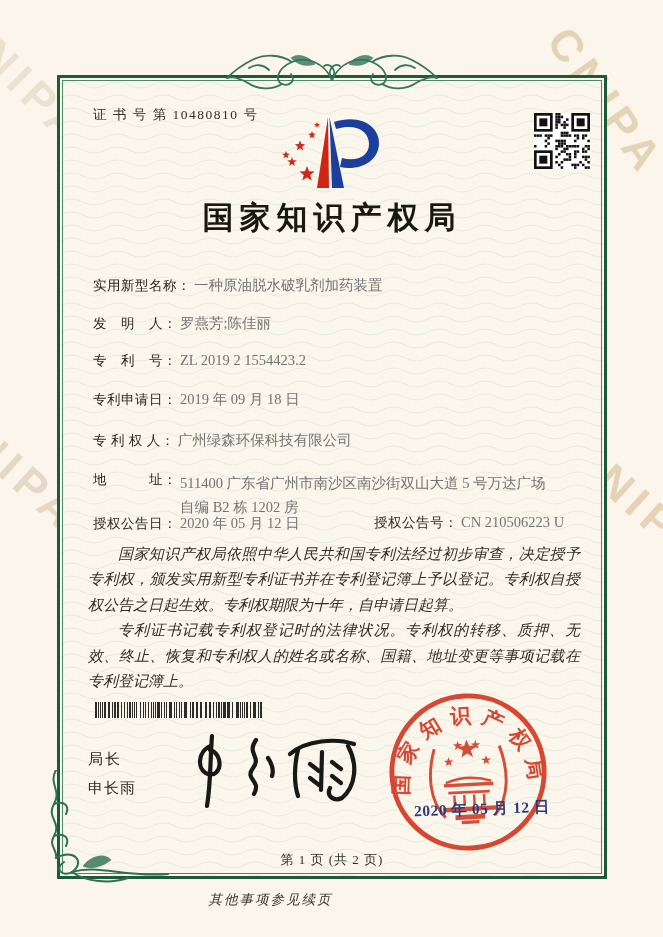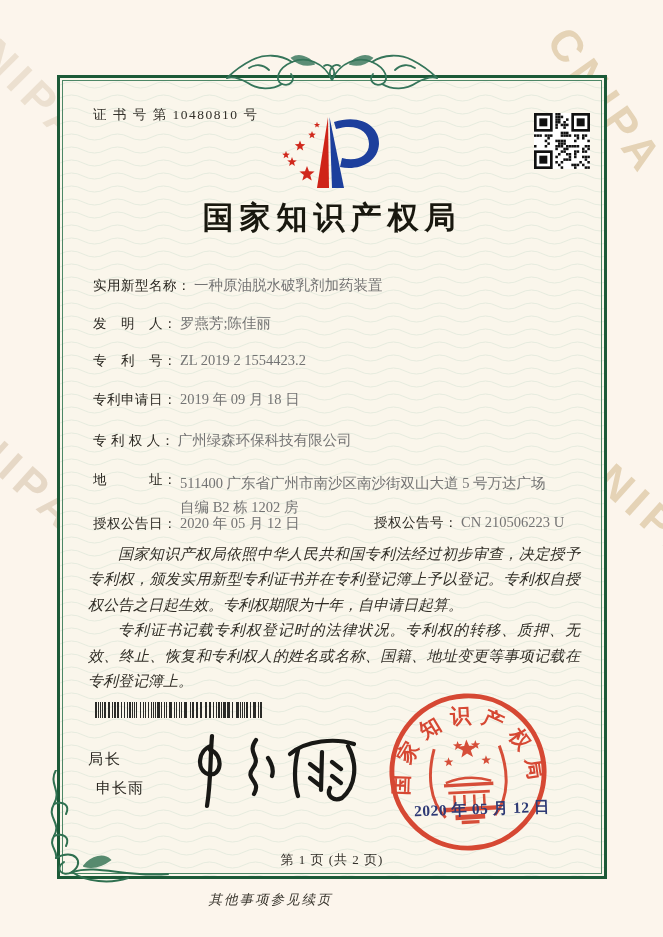--- a/index.html
+++ b/index.html
@@ -42,21 +42,21 @@
   
   .body-text{
     position:absolute;left:88px;top:542px;width:492px;
     font-size:15px;line-height:25.4px;text-align:justify;
     font-style:italic;color:#302d26;
   }
   .body-text p{margin:0;text-indent:2em;}
   
   .barcode{position:absolute;left:95px;top:702px;width:170px;height:16px;}
   .sig-title{position:absolute;left:88px;top:750px;font-size:15px;letter-spacing:2px;color:#2b2822;}
-  .sig-name{position:absolute;left:88px;top:779px;font-size:15px;letter-spacing:1px;color:#2b2822;margin-left:8px;}
+  .sig-name{position:absolute;left:88px;top:779px;font-size:15px;letter-spacing:1px;color:#2b2822;}
   .signature{position:absolute;left:190px;top:730px;width:178px;height:84px;}
   .seal{position:absolute;left:384px;top:688px;width:168px;height:168px;opacity:.93;transform:rotate(-3deg);}
   .seal-date{
     position:absolute;left:402px;top:799px;width:160px;text-align:center;
     font-size:15.5px;font-weight:bold;letter-spacing:.5px;color:#2e3a75;transform:rotate(-2deg);
   }
   .page-indicator{position:absolute;left:57px;top:851px;width:550px;text-align:center;font-size:13px;letter-spacing:1px;color:#33302a;}
   .footer-note{position:absolute;left:0;top:891px;width:541px;text-align:center;font-size:13.5px;font-style:italic;letter-spacing:2px;color:#3a372f;}
   svg{display:block;}
 </style>

